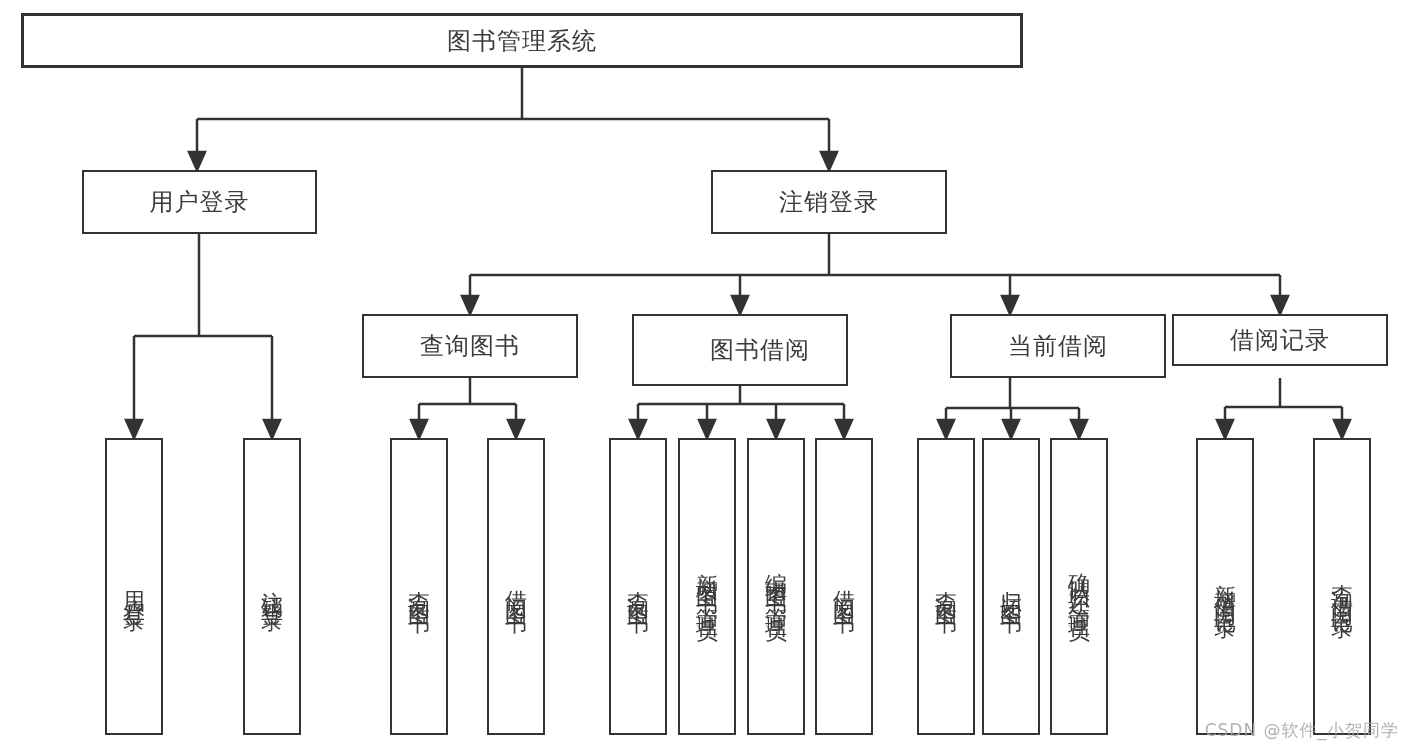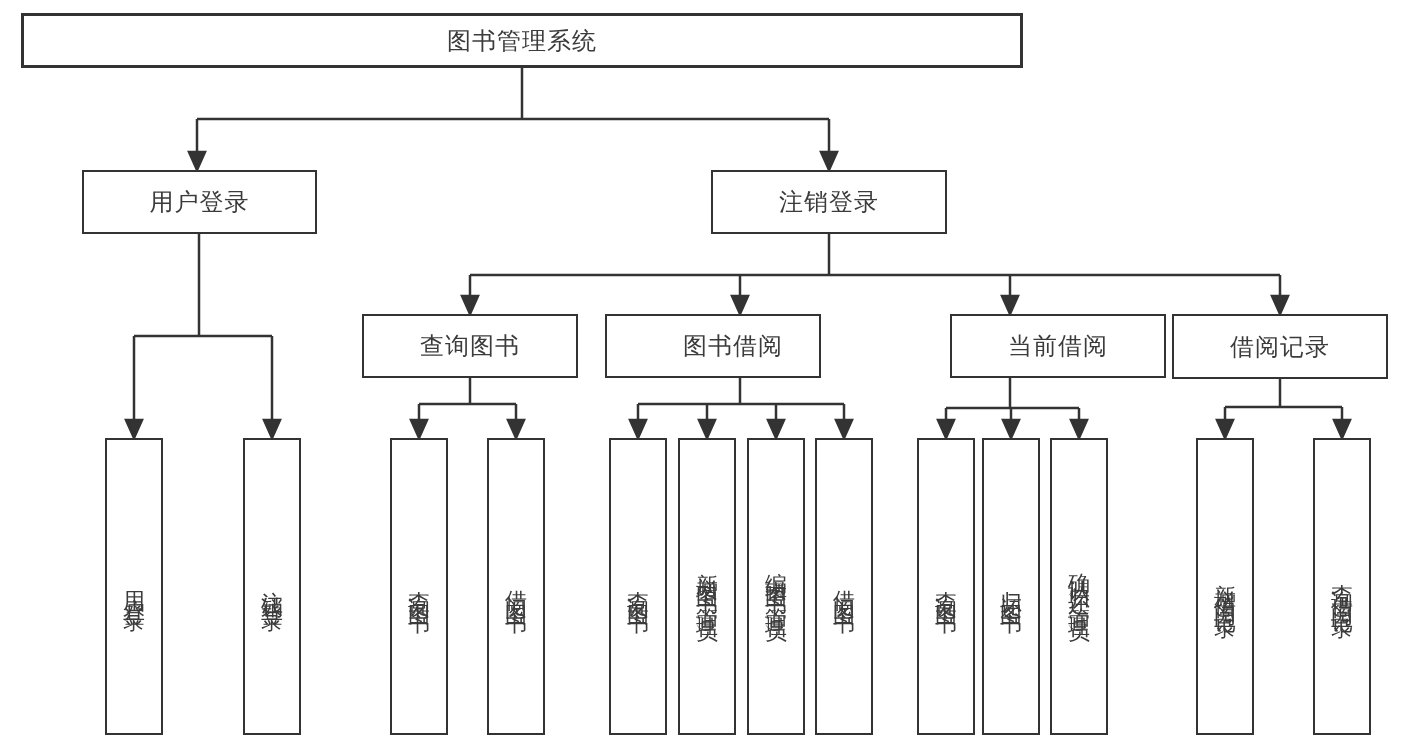--- a/index.html
+++ b/index.html
@@ -130,35 +130,36 @@
       </g>
     </g>
   </svg>
 
   <div class="node h-node root-node" style="left:21px; top:13px; width:1002px; height:55px;">图书管理系统</div>
 
   <div class="node h-node" style="left:82px; top:170px; width:235px; height:64px;">用户登录</div>
   <div class="node h-node" style="left:711px; top:170px; width:236px; height:64px;">注销登录</div>
 
   <div class="node h-node" style="left:362px; top:314px; width:216px; height:64px;">查询图书</div>
-  <div class="node h-node" style="left:605px; top:314px; width:216px; height:64px;padding-left:40px;">图书借阅</div>
+  <div class="node h-node" style="left:632px; top:314px; width:216px; height:72px;padding-left:40px;">图书借阅</div>
   <div class="node h-node" style="left:902px; top:314px; width:216px; height:64px;margin-left:48px;">当前借阅</div>
-  <div class="node h-node" style="left:1172px; top:314px; width:216px; height:65px;">借阅记录</div>
+  <div class="node h-node" style="left:1172px; top:314px; width:216px; height:52px;">借阅记录</div>
 
   <div class="node v-node" style="left:105px; top:438px; width:58px; height:297px;">用户登录</div>
   <div class="node v-node" style="left:243px; top:438px; width:58px; height:297px;">注销登录</div>
 
   <div class="node v-node" style="left:390px; top:438px; width:58px; height:297px;">查询图书</div>
   <div class="node v-node" style="left:487px; top:438px; width:58px; height:297px;">借阅图书</div>
 
   <div class="node v-node" style="left:609px; top:438px; width:58px; height:297px;">查询图书</div>
   <div class="node v-node" style="left:678px; top:438px; width:58px; height:297px;">新增图书（管理员）</div>
   <div class="node v-node" style="left:747px; top:438px; width:58px; height:297px;">编辑图书（管理员）</div>
   <div class="node v-node" style="left:815px; top:438px; width:58px; height:297px;">借阅图书</div>
 
   <div class="node v-node" style="left:917px; top:438px; width:58px; height:297px;">查询图书</div>
   <div class="node v-node" style="left:982px; top:438px; width:58px; height:297px;">归还图书</div>
   <div class="node v-node" style="left:1050px; top:438px; width:58px; height:297px;">确认归还（管理员）</div>
 
   <div class="node v-node" style="left:1196px; top:438px; width:58px; height:297px;">新增借阅记录</div>
   <div class="node v-node" style="left:1313px; top:438px; width:58px; height:297px;">查询借阅记录</div>
 
+  <div class="watermark">CSDN @软件_小贺同学</div>
 </div>
 
 </body></html>

